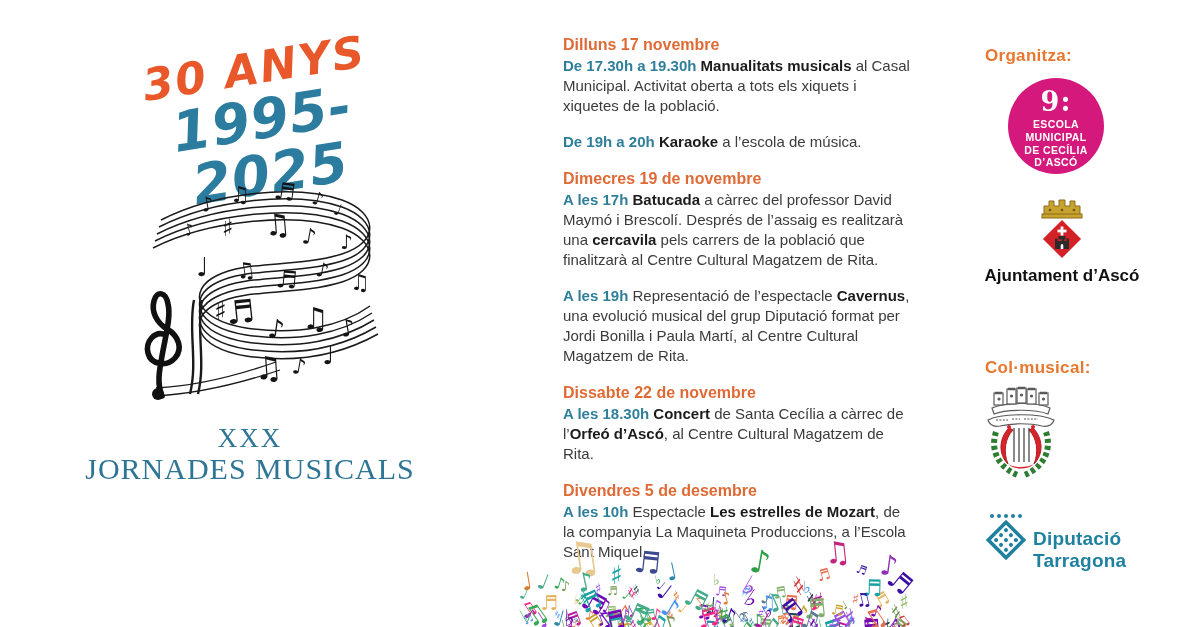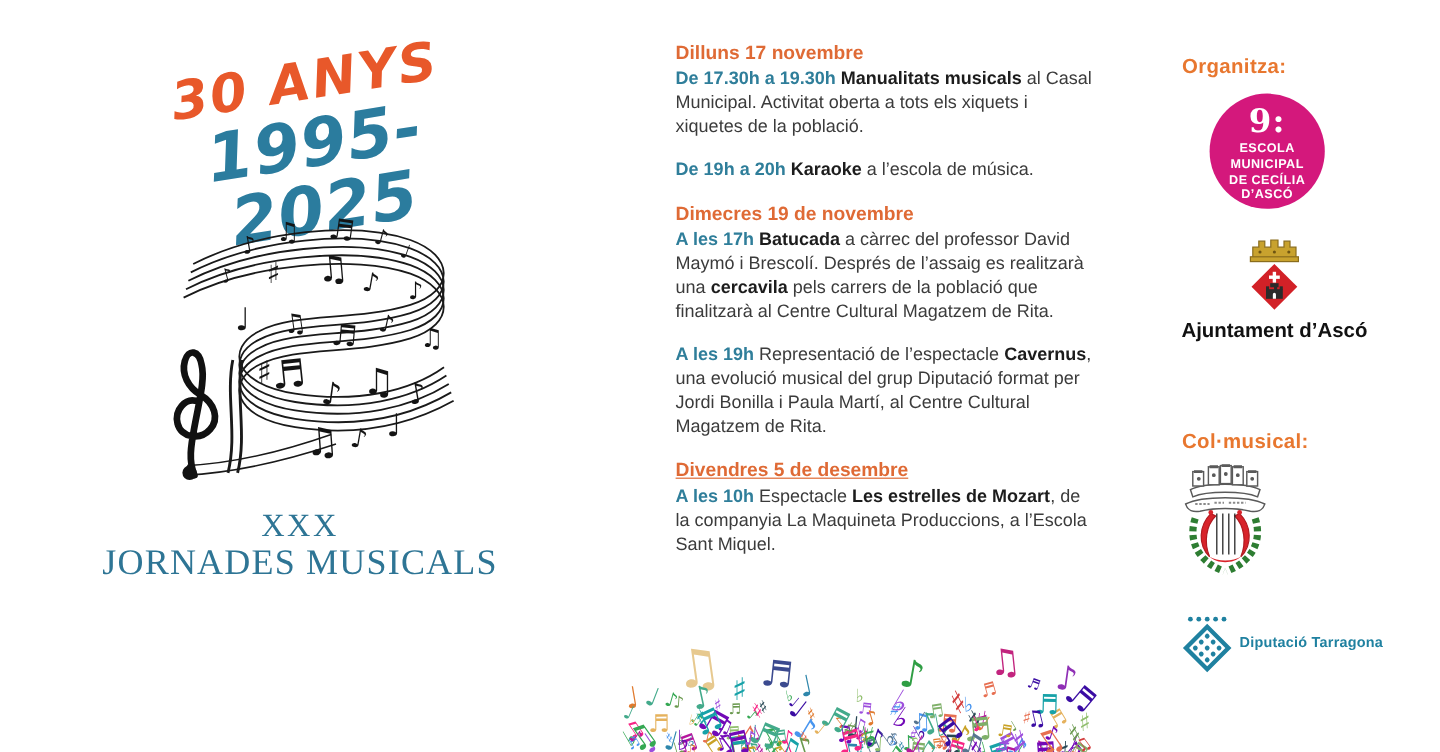--- a/index.html
+++ b/index.html
@@ -40,21 +40,21 @@
   .sp-label{position:absolute;font-weight:bold;font-size:17px;letter-spacing:.3px;}
   .circle-logo{position:absolute;left:1008px;top:78px;width:96px;height:96px;border-radius:50%;
                display:flex;flex-direction:column;align-items:center;justify-content:flex-start;
                color:#fff;text-align:center;}
   .circle-logo .clef{font-family:"DejaVu Serif",serif;font-weight:bold;font-size:27px;line-height:1;
                      margin-top:10px;letter-spacing:1px;}
   .circle-logo .cl-lines{font-size:10.5px;font-weight:bold;line-height:1.22;letter-spacing:.4px;margin-top:3px;}
 
   .ajunt-label{position:absolute;left:972px;top:266px;width:180px;text-align:center;
                font-weight:bold;font-size:17px;color:#111;}
-  .diput-label{position:absolute;left:1033px;top:528px;font-weight:bold;font-size:12px;letter-spacing:.2px;}
+  .diput-label{position:absolute;left:1033px;top:528px;font-weight:bold;font-size:19px;letter-spacing:.2px;}
   .abs{position:absolute;}
 </style>
 </head>
 <body>
 
 <div class="poster">
 
   <div class="anniv">
     <div class="l1" style="color: rgb(232, 88, 42);">30 ANYS</div>
     <div class="l2" style="color: rgb(43, 124, 158);">1995-2025</div>
@@ -121,21 +121,25 @@
         <div class="sec-p"><span class="seg-time" style="color: rgb(47, 126, 154);">De 19h a 20h </span><span class="seg-bold">Karaoke</span><span class="seg-normal"> a l’escola de música.</span></div>
       </div>
       <div class="sec">
         <div class="sec-h" style="color: rgb(223, 106, 53);">Dimecres 19 de novembre</div>
         <div class="sec-p"><span class="seg-time" style="color: rgb(47, 126, 154);">A les 17h </span><span class="seg-bold">Batucada</span><span class="seg-normal"> a càrrec del professor David Maymó i Brescolí. Després de l’assaig es realitzarà una </span><span class="seg-bold">cercavila</span><span class="seg-normal"> pels carrers de la població que finalitzarà al Centre Cultural Magatzem de Rita.</span></div>
       </div>
       <div class="sec">
         <div class="sec-p"><span class="seg-time" style="color: rgb(47, 126, 154);">A les 19h </span><span class="seg-normal">Representació de l’espectacle </span><span class="seg-bold">Cavernus</span><span class="seg-normal">, una evolució musical del grup Diputació format per Jordi Bonilla i Paula Martí, al Centre Cultural Magatzem de Rita.</span></div>
       </div>
       <div class="sec">
-        <div class="sec-h" style="color: rgb(223, 106, 53); text-decoration: underline;">Divendres 5 de desembre</div>
+        <div class="sec-h" style="color: rgb(223, 106, 53);">Dissabte 22 de novembre</div>
+        <div class="sec-p"><span class="seg-time" style="color: rgb(47, 126, 154);">A les 18.30h </span><span class="seg-bold">Concert</span><span class="seg-normal"> de Santa Cecília a càrrec de l’</span><span class="seg-bold">Orfeó d’Ascó</span><span class="seg-normal">, al Centre Cultural Magatzem de Rita.</span></div>
+      </div>
+      <div class="sec">
+        <div class="sec-h" style="color: rgb(223, 106, 53);">Divendres 5 de desembre</div>
         <div class="sec-p"><span class="seg-time" style="color: rgb(47, 126, 154);">A les 10h </span><span class="seg-normal">Espectacle </span><span class="seg-bold">Les estrelles de Mozart</span><span class="seg-normal">, de la companyia La Maquineta Produccions, a l’Escola Sant Miquel.</span></div>
       </div>
     </div>
 
   <div class="band" id="notes-band">
       <span class="bn" style="left: 44px; top: 0px; font-size: 44px; color: rgb(231, 201, 143); transform: rotate(-8deg);">♫</span>
       <span class="bn" style="left: 116px; top: 12px; font-size: 30px; color: rgb(59, 74, 143); transform: rotate(6deg);">♬</span>
       <span class="bn" style="left: 232px; top: 10px; font-size: 32px; color: rgb(47, 158, 68); transform: rotate(10deg);">♪</span>
       <span class="bn" style="left: 306px; top: 2px; font-size: 30px; color: rgb(194, 36, 126); transform: rotate(-6deg);">♫</span>
       <span class="bn" style="left: 362px; top: 16px; font-size: 28px; color: rgb(143, 47, 181); transform: rotate(8deg);">♪</span>

